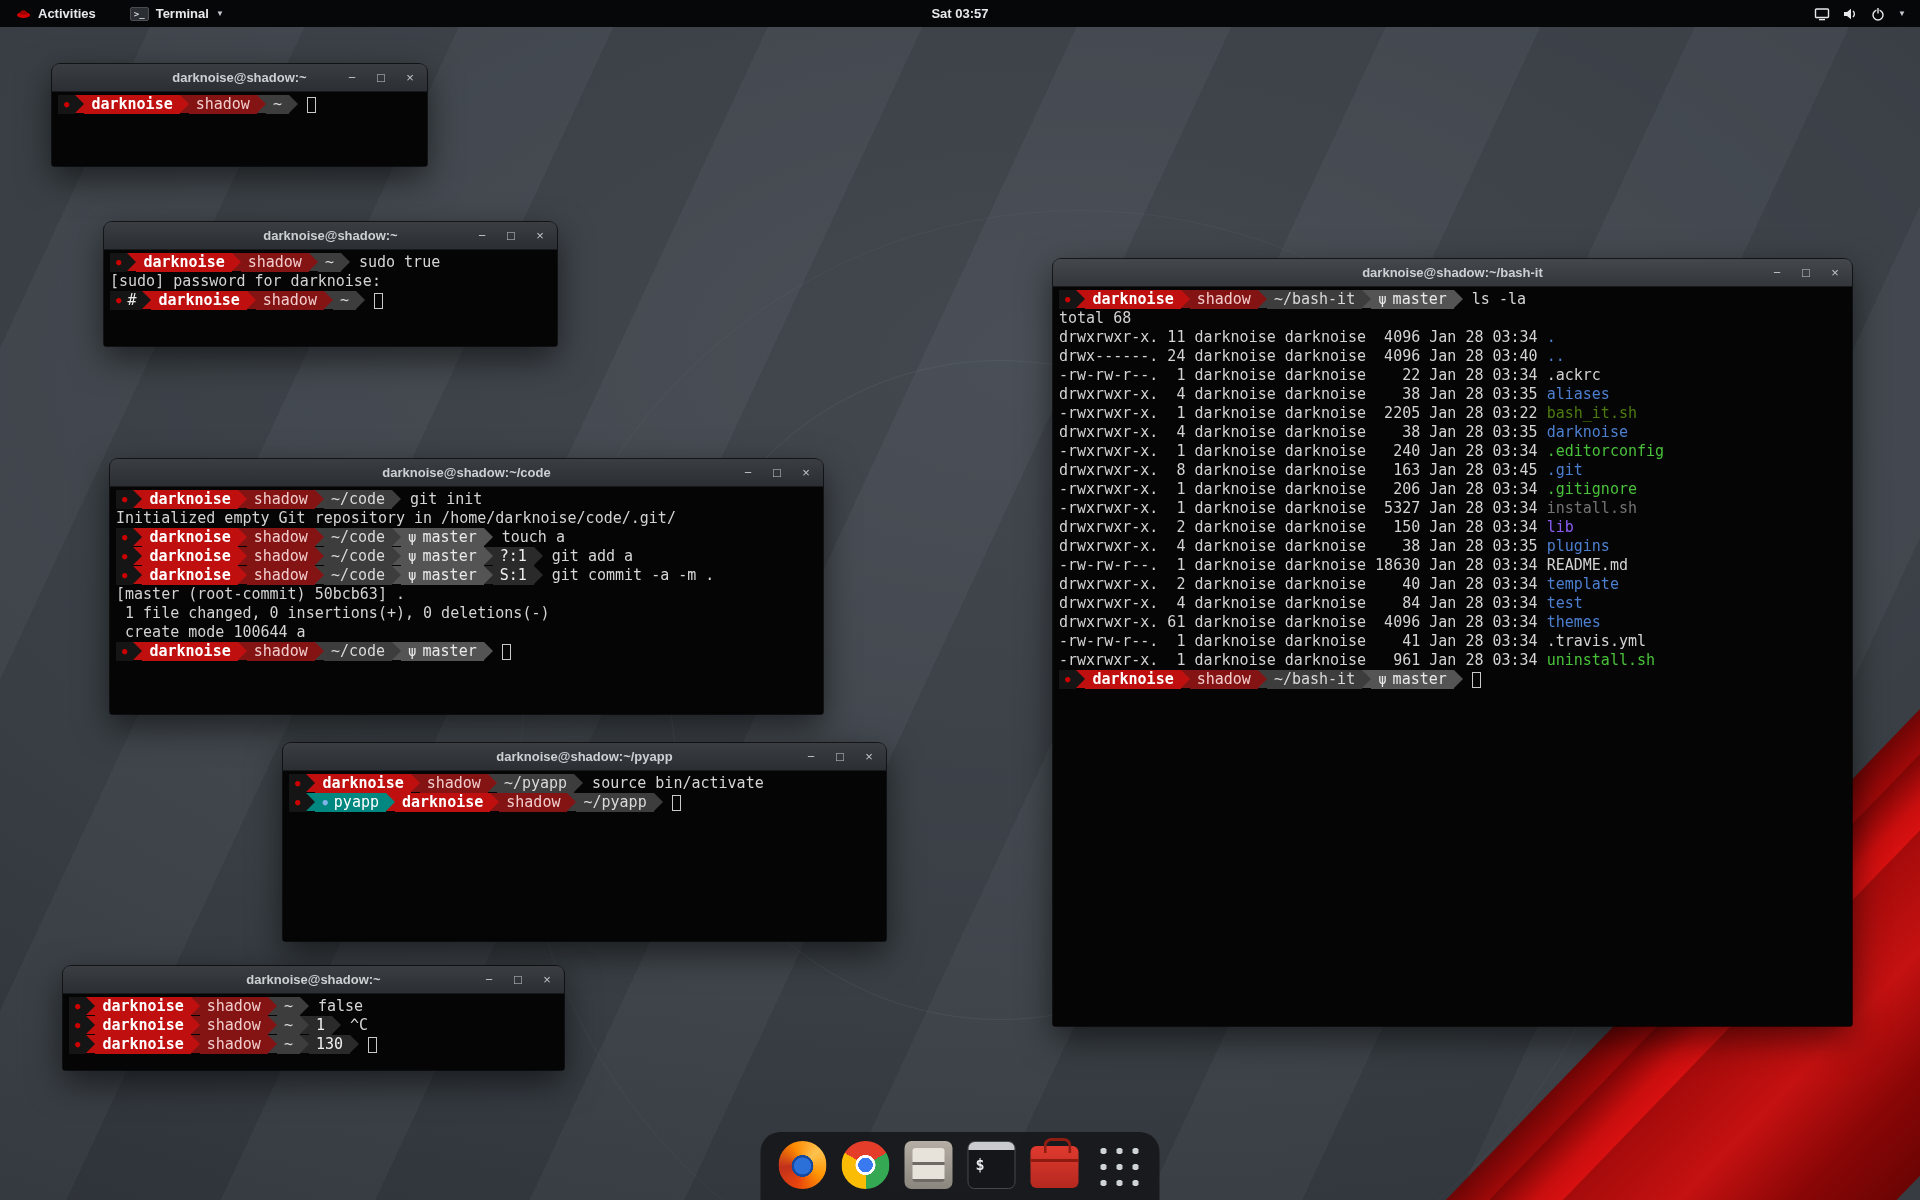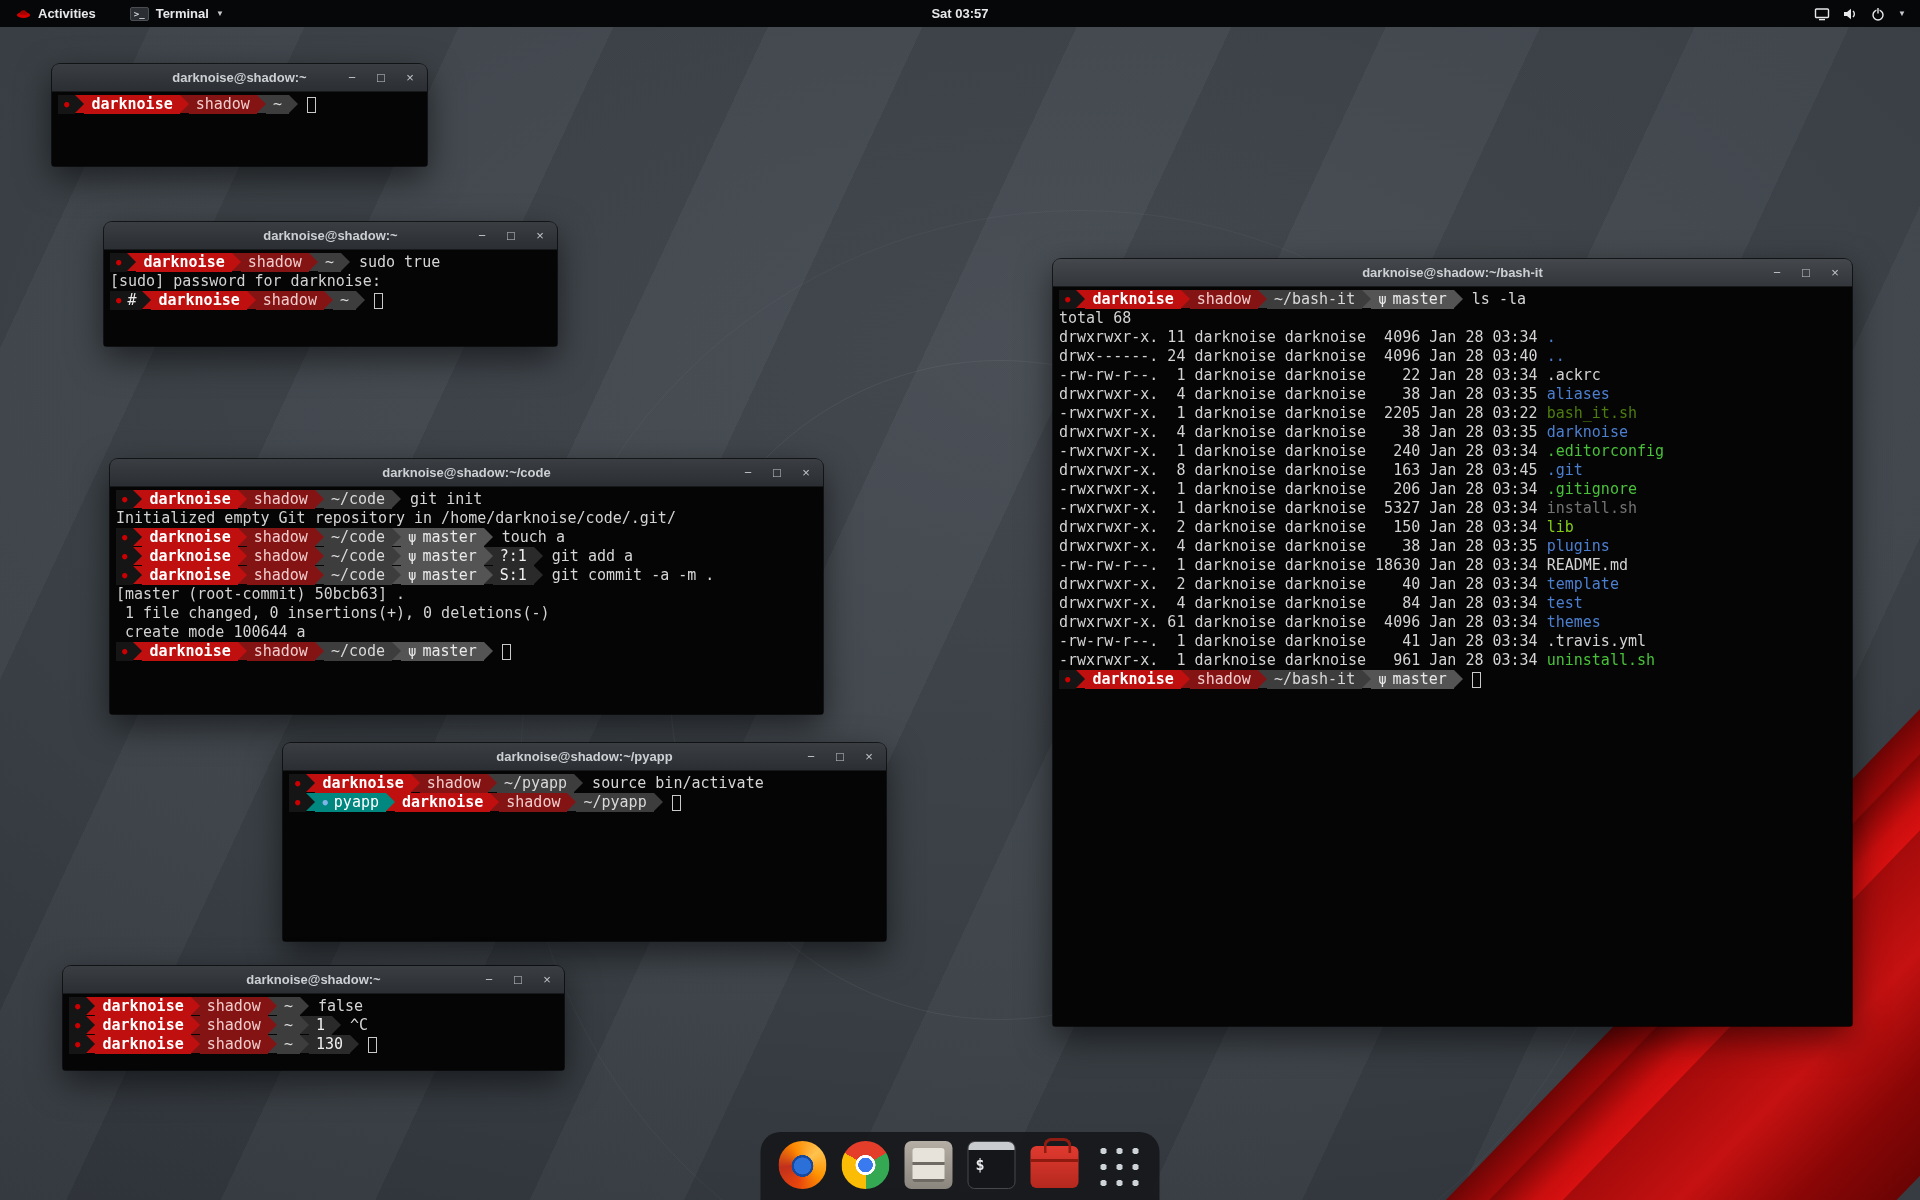--- a/index.html
+++ b/index.html
@@ -241,21 +241,21 @@
       <div class="tline"><span class="meta">drwxrwxr-x. 11 darknoise darknoise  4096 Jan 28 03:34 </span><span class="fname" style="color: rgb(77, 127, 208);">.</span></div>
       <div class="tline"><span class="meta">drwx------. 24 darknoise darknoise  4096 Jan 28 03:40 </span><span class="fname" style="color: rgb(77, 127, 208);">..</span></div>
       <div class="tline"><span class="meta">-rw-rw-r--.  1 darknoise darknoise    22 Jan 28 03:34 </span><span class="fname" style="color: rgb(211, 211, 211);">.ackrc</span></div>
       <div class="tline"><span class="meta">drwxrwxr-x.  4 darknoise darknoise    38 Jan 28 03:35 </span><span class="fname" style="color: rgb(77, 127, 208);">aliases</span></div>
       <div class="tline"><span class="meta">-rwxrwxr-x.  1 darknoise darknoise  2205 Jan 28 03:22 </span><span class="fname" style="color: #4d7c0f;">bash_it.sh</span></div>
       <div class="tline"><span class="meta">drwxrwxr-x.  4 darknoise darknoise    38 Jan 28 03:35 </span><span class="fname" style="color: rgb(77, 127, 208);">darknoise</span></div>
       <div class="tline"><span class="meta">-rwxrwxr-x.  1 darknoise darknoise   240 Jan 28 03:34 </span><span class="fname" style="color: rgb(73, 193, 58);">.editorconfig</span></div>
       <div class="tline"><span class="meta">drwxrwxr-x.  8 darknoise darknoise   163 Jan 28 03:45 </span><span class="fname" style="color: rgb(77, 127, 208);">.git</span></div>
       <div class="tline"><span class="meta">-rwxrwxr-x.  1 darknoise darknoise   206 Jan 28 03:34 </span><span class="fname" style="color: rgb(73, 193, 58);">.gitignore</span></div>
       <div class="tline"><span class="meta">-rwxrwxr-x.  1 darknoise darknoise  5327 Jan 28 03:34 </span><span class="fname" style="color: #737373;">install.sh</span></div>
-      <div class="tline"><span class="meta">drwxrwxr-x.  2 darknoise darknoise   150 Jan 28 03:34 </span><span class="fname" style="color: #84cc16;">lib</span></div>
+      <div class="tline"><span class="meta">drwxrwxr-x.  2 darknoise darknoise   150 Jan 28 03:34 </span><span class="fname" style="color: #8b5cf6;">lib</span></div>
       <div class="tline"><span class="meta">drwxrwxr-x.  4 darknoise darknoise    38 Jan 28 03:35 </span><span class="fname" style="color: rgb(77, 127, 208);">plugins</span></div>
       <div class="tline"><span class="meta">-rw-rw-r--.  1 darknoise darknoise 18630 Jan 28 03:34 </span><span class="fname" style="color: rgb(211, 211, 211);">README.md</span></div>
       <div class="tline"><span class="meta">drwxrwxr-x.  2 darknoise darknoise    40 Jan 28 03:34 </span><span class="fname" style="color: rgb(77, 127, 208);">template</span></div>
       <div class="tline"><span class="meta">drwxrwxr-x.  4 darknoise darknoise    84 Jan 28 03:34 </span><span class="fname" style="color: rgb(77, 127, 208);">test</span></div>
       <div class="tline"><span class="meta">drwxrwxr-x. 61 darknoise darknoise  4096 Jan 28 03:34 </span><span class="fname" style="color: rgb(77, 127, 208);">themes</span></div>
       <div class="tline"><span class="meta">-rw-rw-r--.  1 darknoise darknoise    41 Jan 28 03:34 </span><span class="fname" style="color: rgb(211, 211, 211);">.travis.yml</span></div>
       <div class="tline"><span class="meta">-rwxrwxr-x.  1 darknoise darknoise   961 Jan 28 03:34 </span><span class="fname" style="color: rgb(73, 193, 58);">uninstall.sh</span></div>
       <div class="tline"><span class="seg seg-icon" style="background: rgb(21, 21, 21); color: rgb(232, 232, 232);"><span class="dot" style="color: rgb(204, 0, 0);">●</span></span><span class="pl-arrow" style="border-left-color: rgb(21, 21, 21); background: rgb(191, 15, 15);"></span><span class="seg seg-user" style="background: rgb(191, 15, 15); color: rgb(255, 255, 255);"><span>darknoise</span></span><span class="pl-arrow" style="border-left-color: rgb(191, 15, 15); background: rgb(132, 20, 20);"></span><span class="seg seg-host" style="background: rgb(132, 20, 20); color: rgb(242, 205, 205);"><span>shadow</span></span><span class="pl-arrow" style="border-left-color: rgb(132, 20, 20); background: rgb(61, 61, 61);"></span><span class="seg seg-path" style="background: rgb(61, 61, 61); color: rgb(217, 217, 217);"><span>~/bash-it</span></span><span class="pl-arrow" style="border-left-color: rgb(61, 61, 61); background: rgb(84, 84, 84);"></span><span class="seg seg-git" style="background: rgb(84, 84, 84); color: rgb(234, 234, 234);"><span class="git-glyph">ψ</span><span>master</span></span><span class="pl-arrow" style="border-left-color: rgb(84, 84, 84); background: transparent;"></span><span class="cursor"></span></div>
     </div>
 </div>

